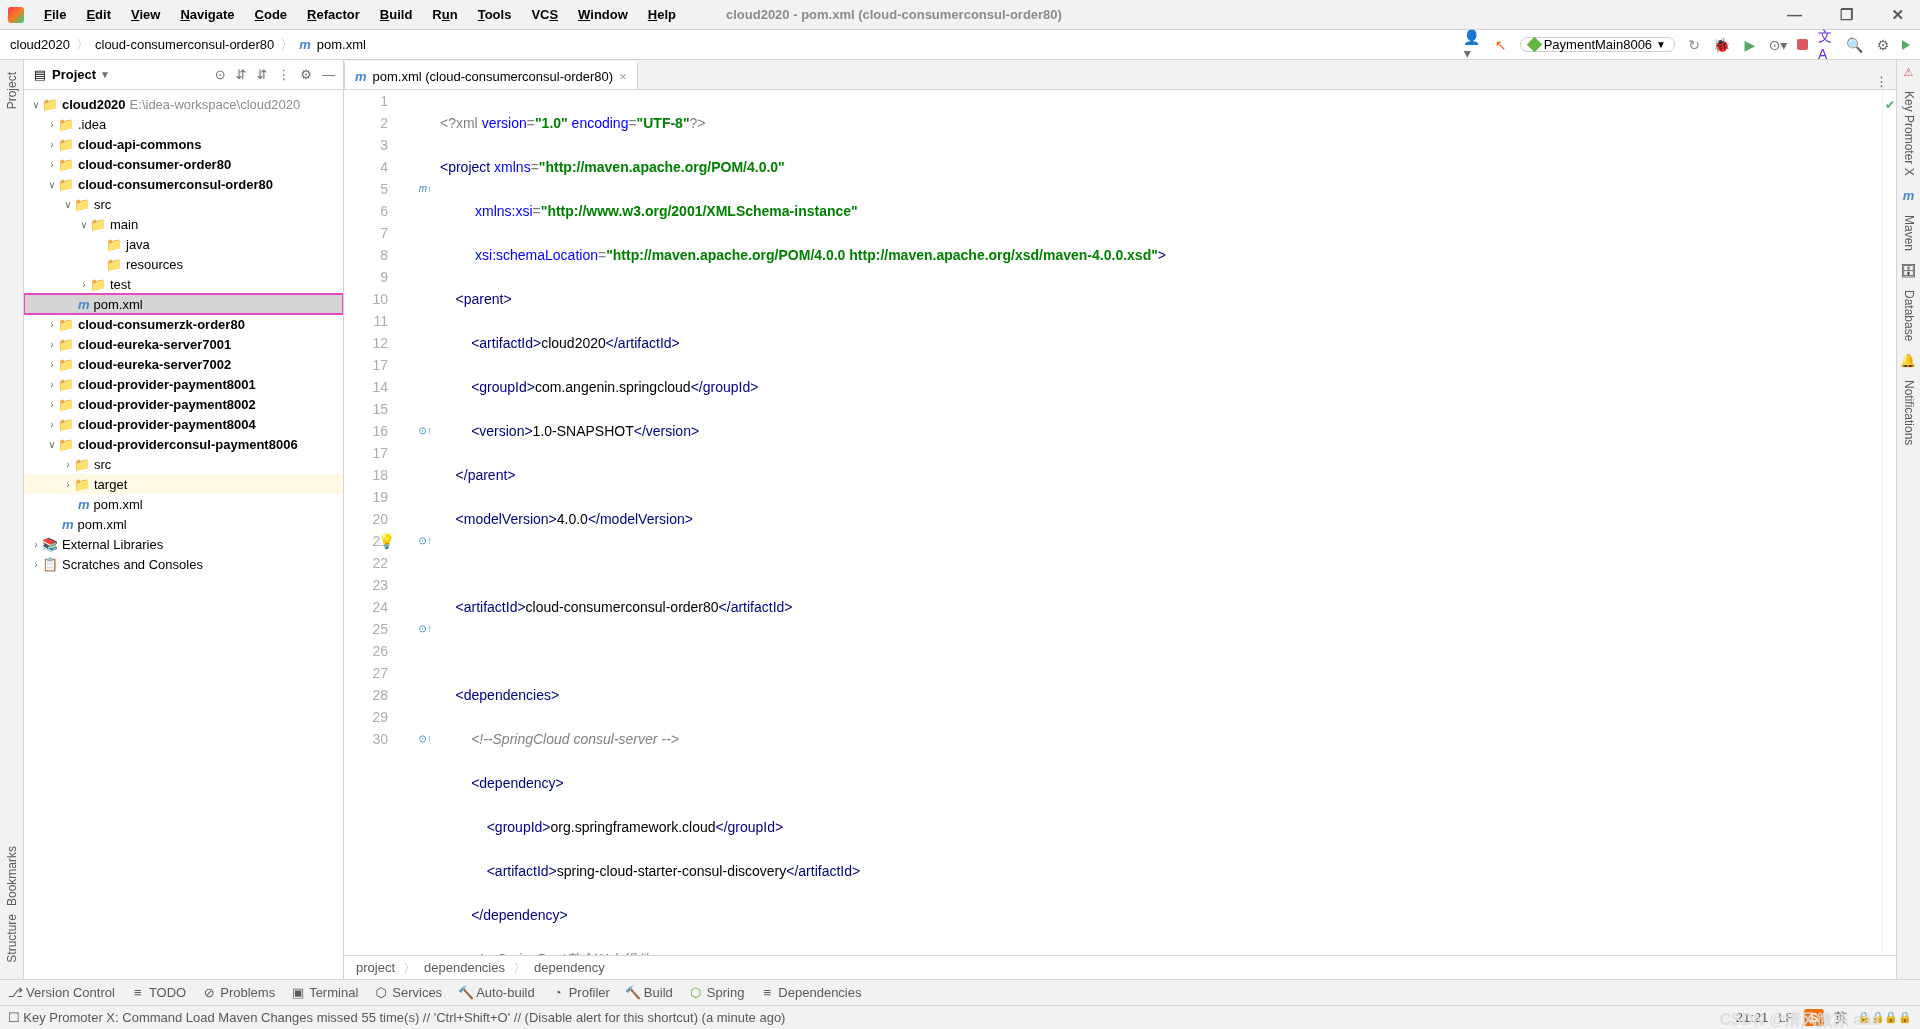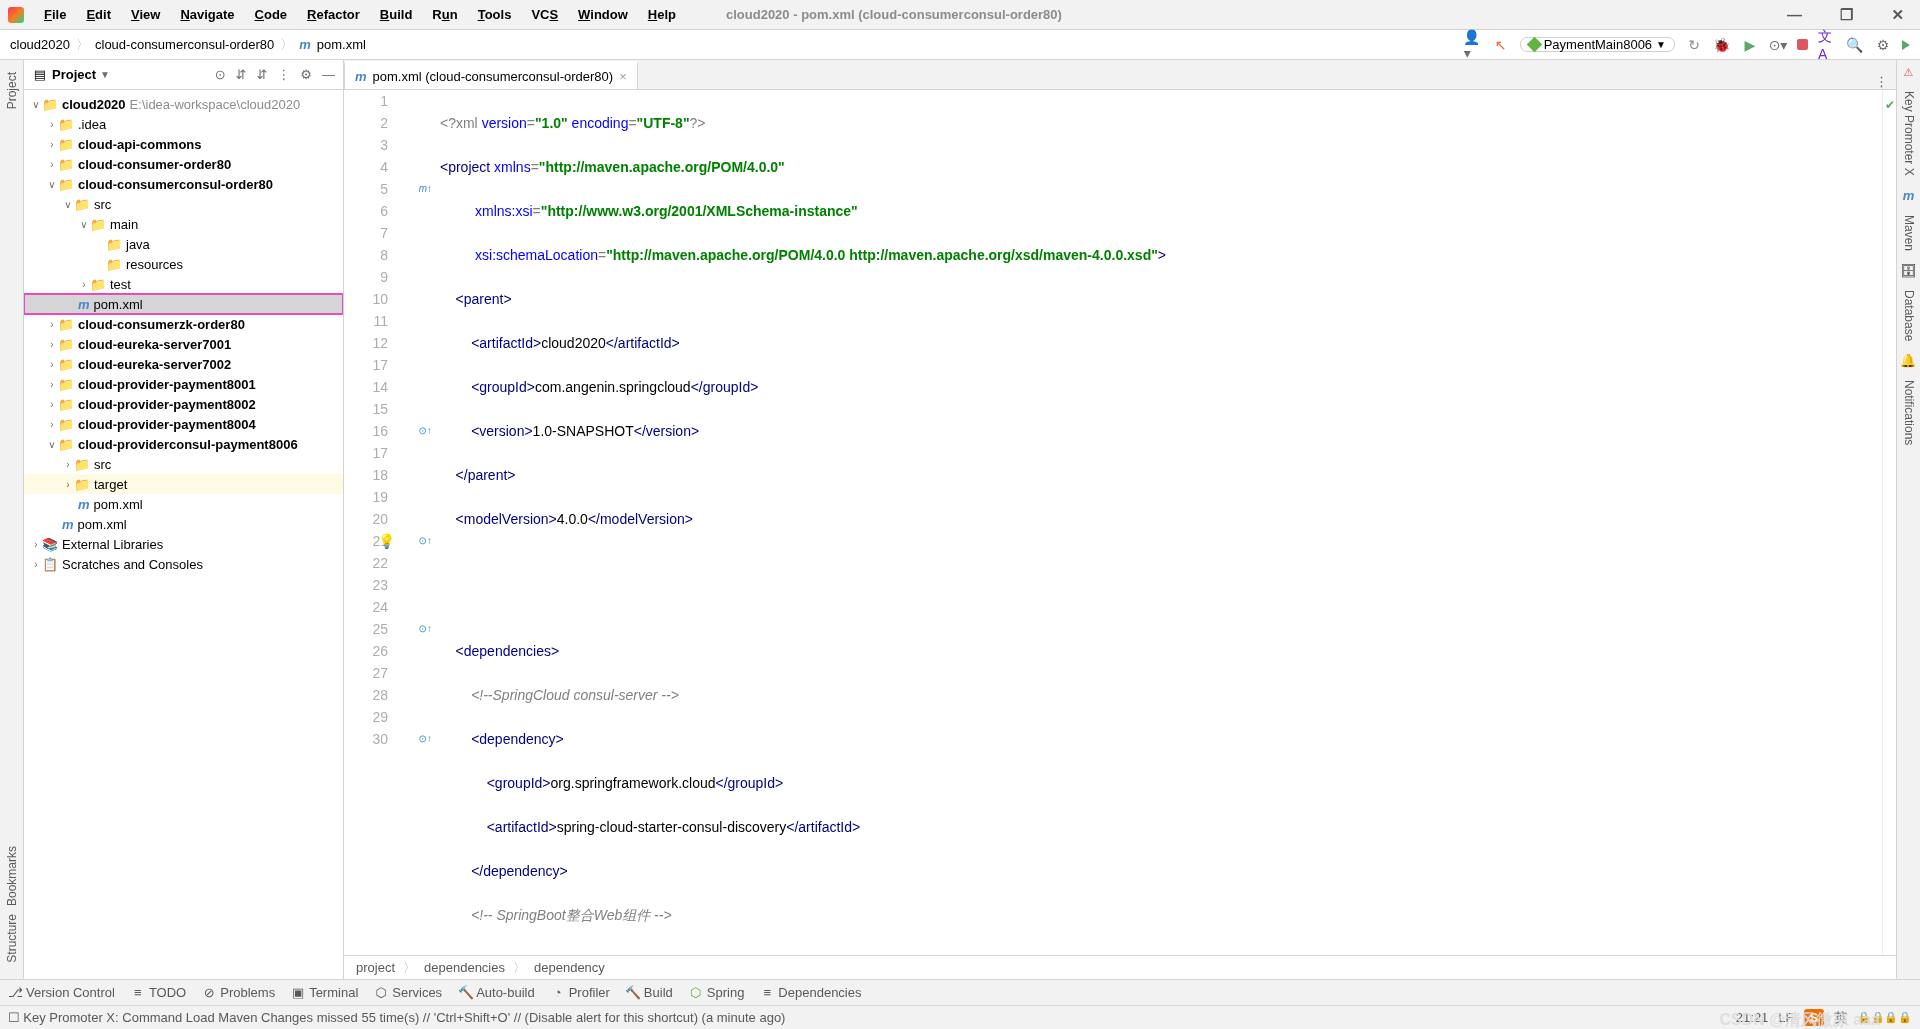--- a/index.html
+++ b/index.html
@@ -350,20 +350,21 @@
 <div class="line"><span class="tag">&lt;project </span><span class="attr">xmlns</span><span class="gry">=</span><span class="str">"http://maven.apache.org/POM/4.0.0"</span></div>
 <div class="line">         <span class="attr">xmlns:xsi</span><span class="gry">=</span><span class="str">"http://www.w3.org/2001/XMLSchema-instance"</span></div>
 <div class="line">         <span class="attr">xsi:schemaLocation</span><span class="gry">=</span><span class="str">"http://maven.apache.org/POM/4.0.0 http://maven.apache.org/xsd/maven-4.0.0.xsd"</span><span class="tag">&gt;</span></div>
 <div class="line">    <span class="tag">&lt;parent&gt;</span></div>
 <div class="line">        <span class="tag">&lt;artifactId&gt;</span><span class="txt">cloud2020</span><span class="tag">&lt;/artifactId&gt;</span></div>
 <div class="line">        <span class="tag">&lt;groupId&gt;</span><span class="txt">com.angenin.springcloud</span><span class="tag">&lt;/groupId&gt;</span></div>
 <div class="line">        <span class="tag">&lt;version&gt;</span><span class="txt">1.0-SNAPSHOT</span><span class="tag">&lt;/version&gt;</span></div>
 <div class="line">    <span class="tag">&lt;/parent&gt;</span></div>
 <div class="line">    <span class="tag">&lt;modelVersion&gt;</span><span class="txt">4.0.0</span><span class="tag">&lt;/modelVersion&gt;</span></div>
 <div class="line"> </div>
+<div class="line">    <span class="tag">&lt;artifactId&gt;</span><span class="txt">cloud-consumerconsul-order80</span><span class="tag">&lt;/artifactId&gt;</span></div>
 <div class="line"> </div>
 <div class="line">    <span class="tag">&lt;dependencies&gt;</span></div>
 <div class="line">        <span class="cmt">&lt;!--SpringCloud consul-server --&gt;</span></div>
 <div class="line">        <span class="tag">&lt;dependency&gt;</span></div>
 <div class="line">            <span class="tag">&lt;groupId&gt;</span><span class="txt">org.springframework.cloud</span><span class="tag">&lt;/groupId&gt;</span></div>
 <div class="line">            <span class="tag">&lt;artifactId&gt;</span><span class="txt">spring-cloud-starter-consul-discovery</span><span class="tag">&lt;/artifactId&gt;</span></div>
 <div class="line">        <span class="tag">&lt;/dependency&gt;</span></div>
 <div class="line">        <span class="cmt">&lt;!-- SpringBoot整合Web组件 --&gt;</span></div>
 
 

